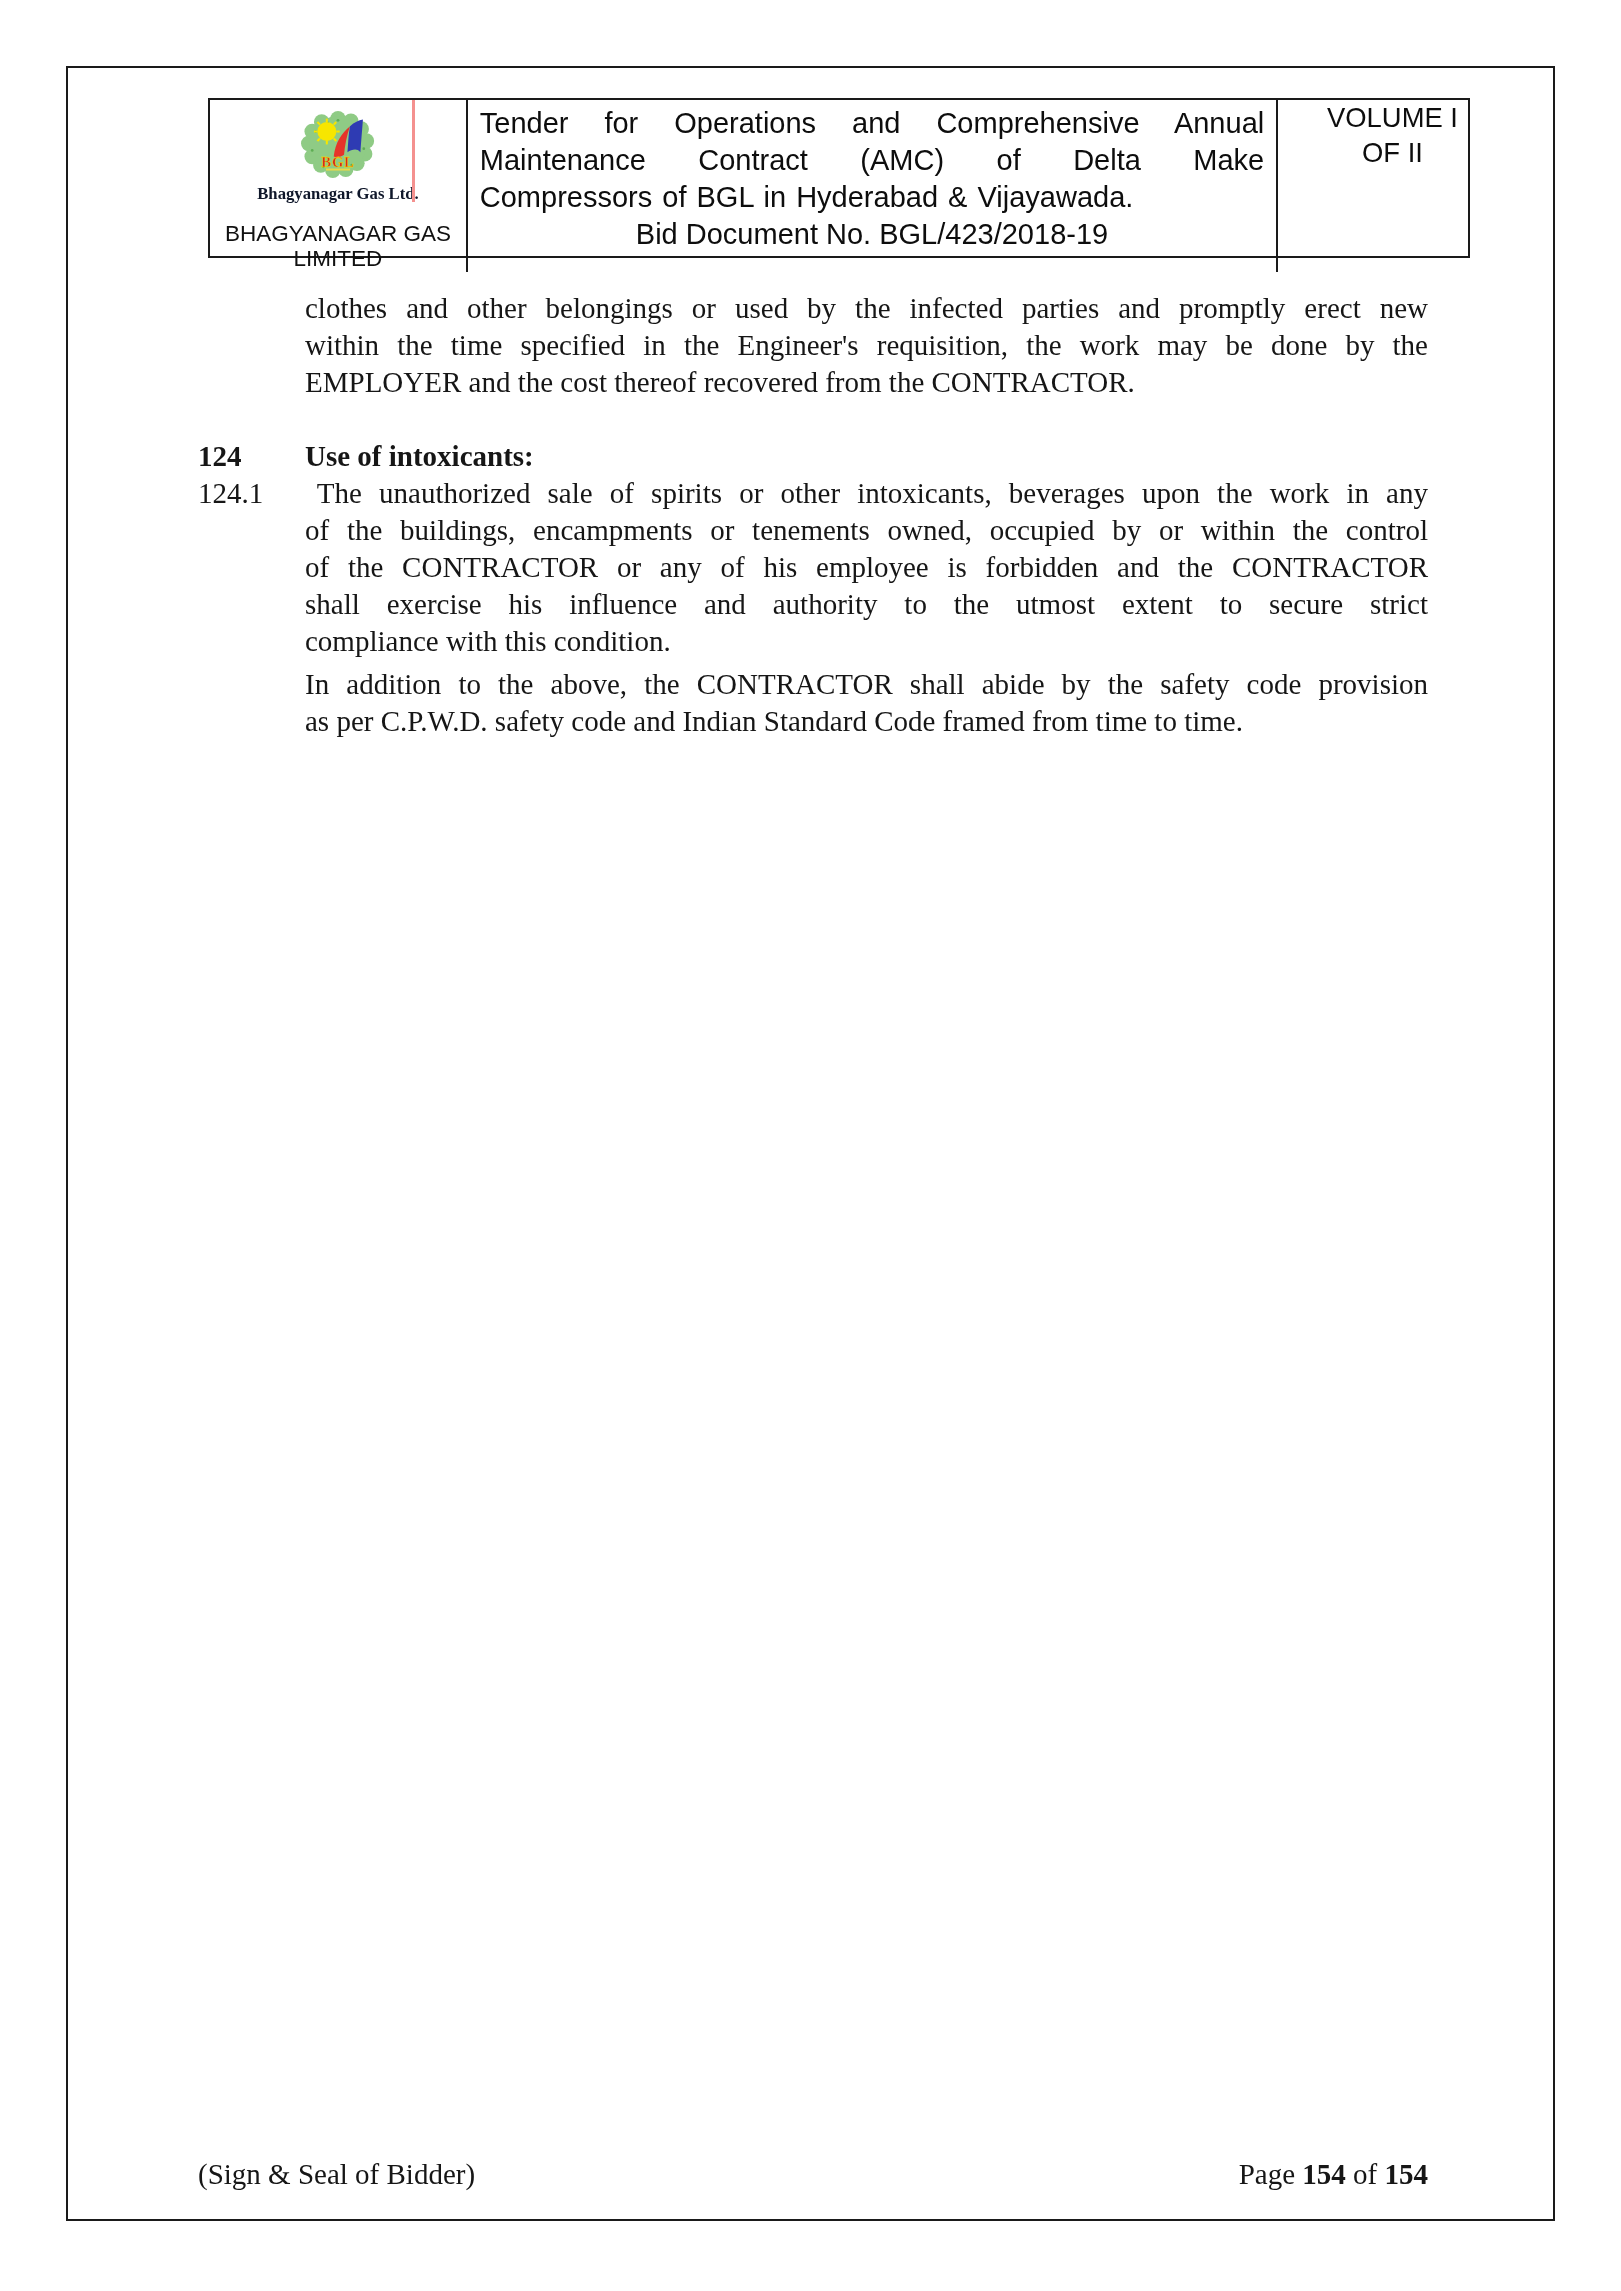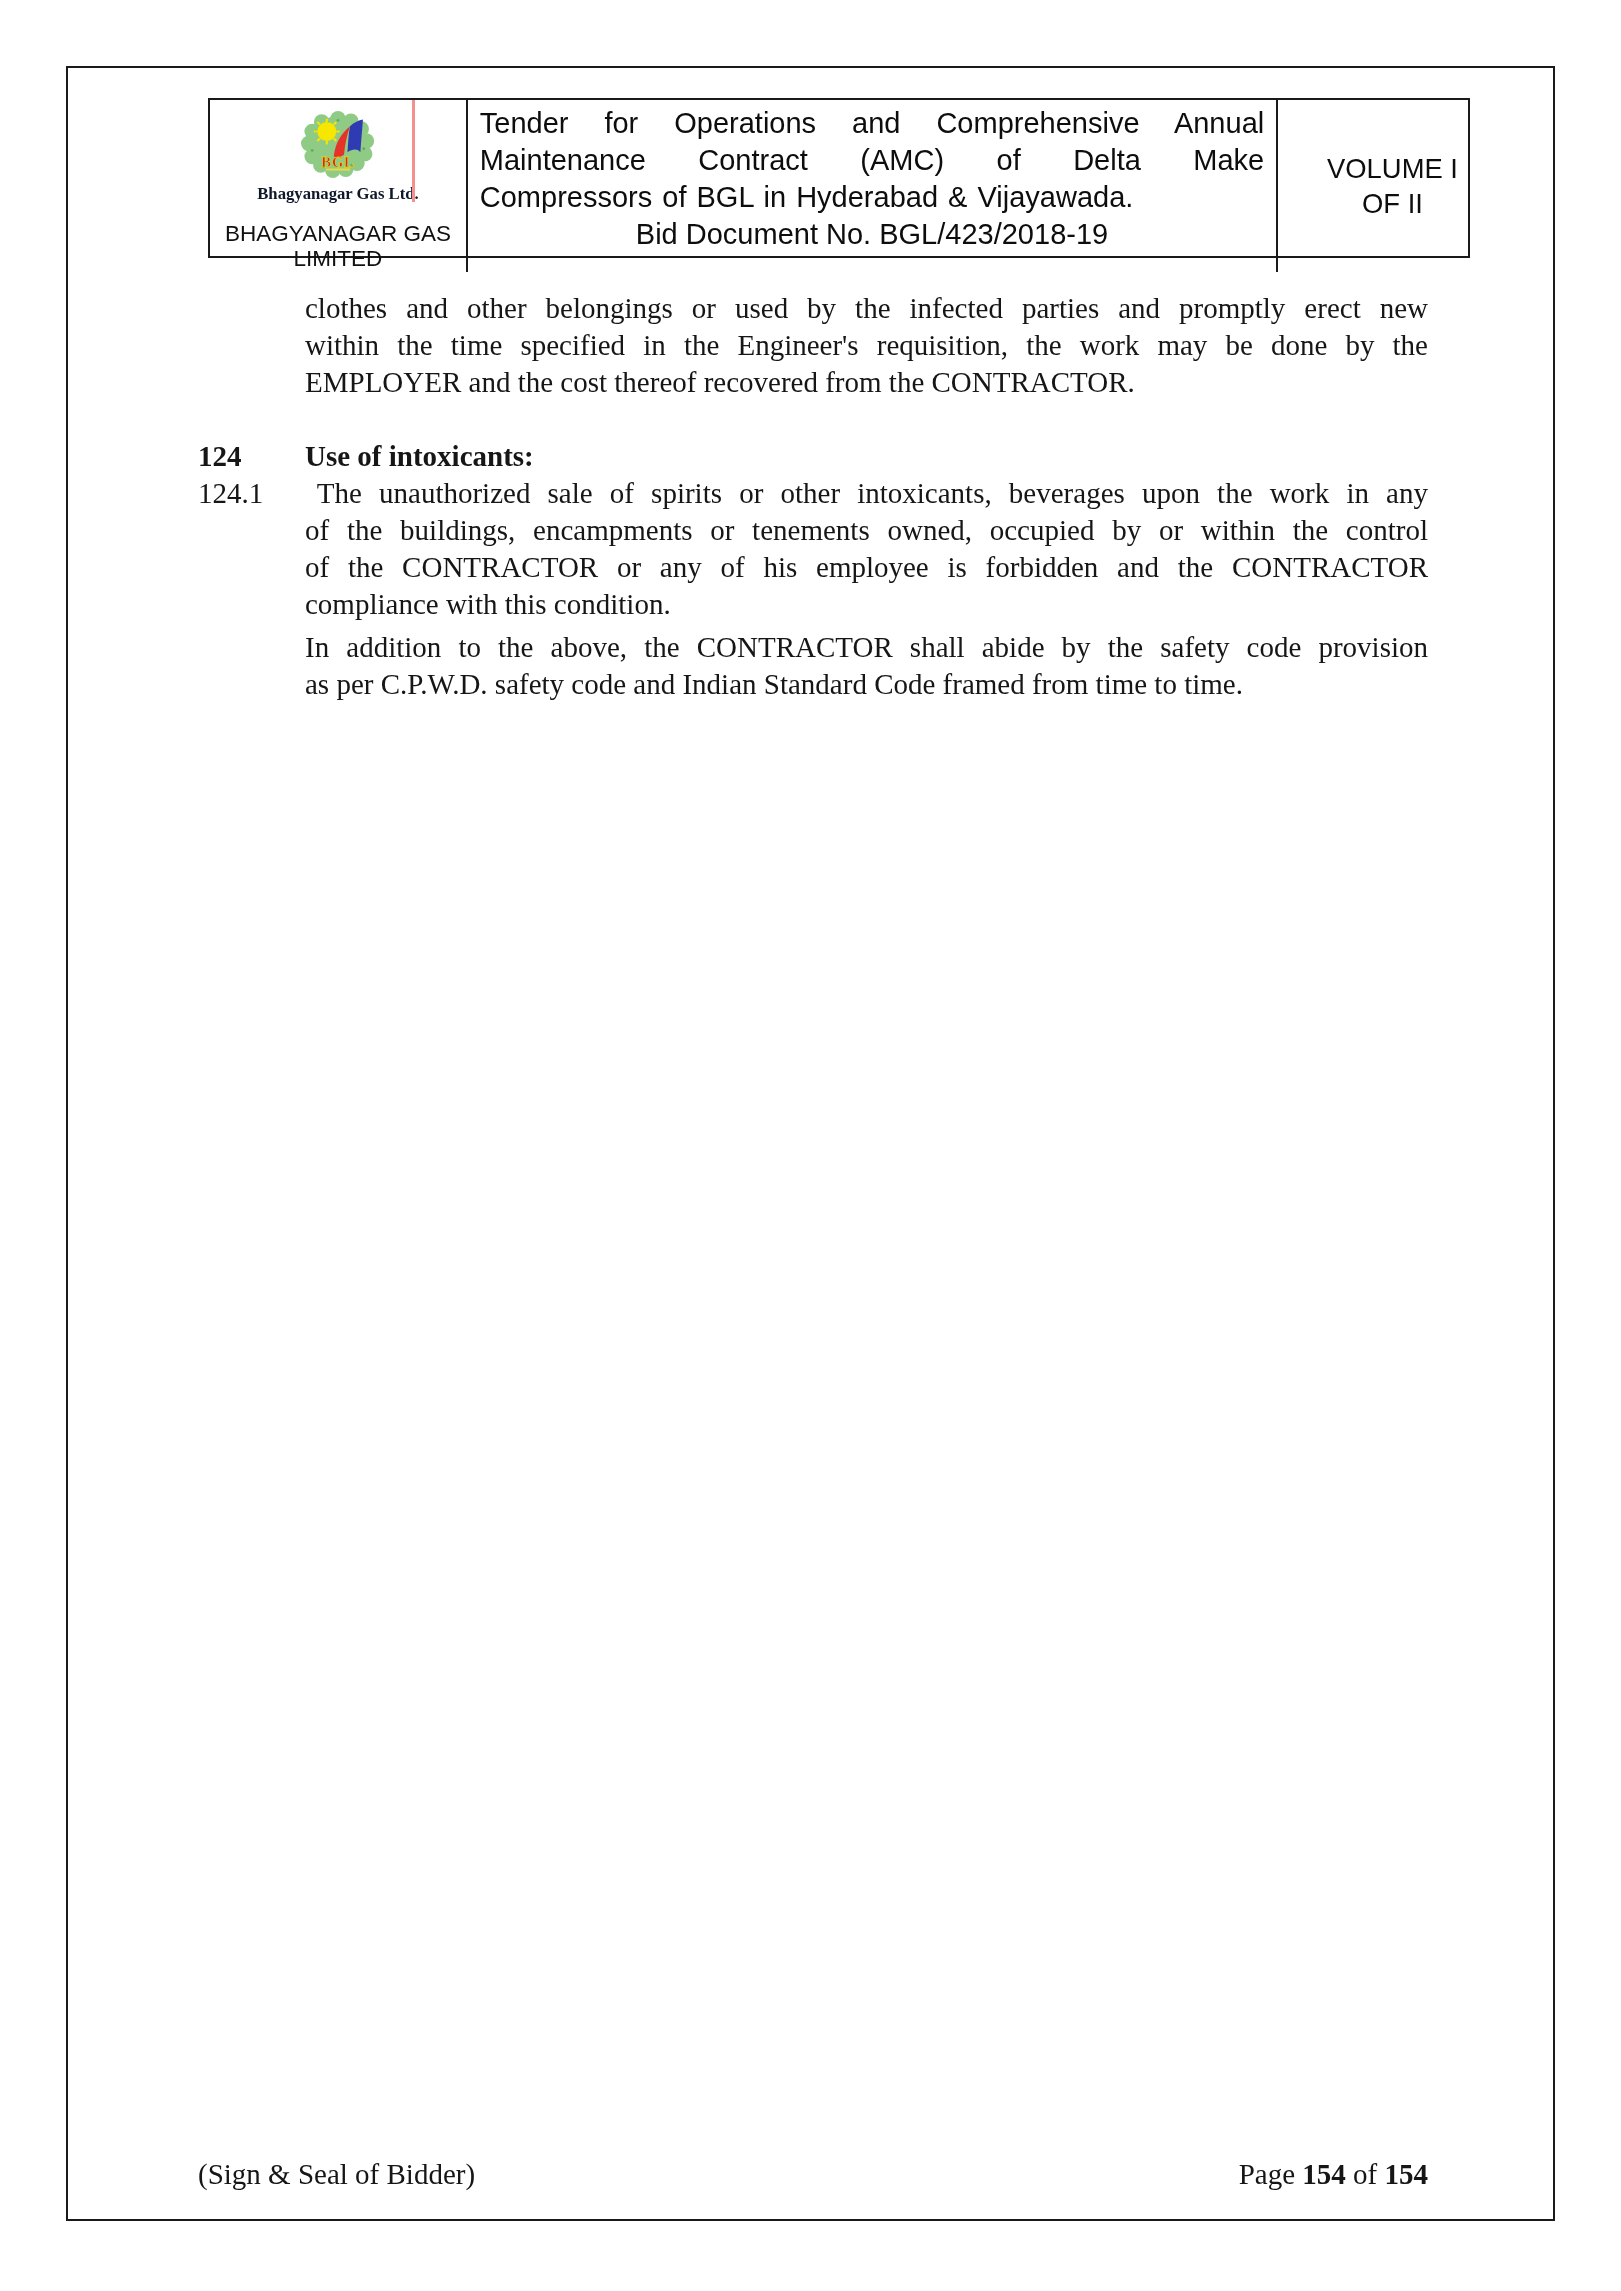--- a/index.html
+++ b/index.html
@@ -58,21 +58,21 @@
     padding: 4.9px 11.8px 0 11.8px;
     font-family: "Liberation Sans", sans-serif;
     font-size: 29px; line-height: 37px;
     color: #0d0d0d;
   }
   .title-cell .just { text-align: justify; text-align-last: justify; }
   .title-cell .t3 { text-align: left; word-spacing: 2px; }
   .title-cell .t4 { text-align: center; }
   .volume-cell {
     display: flex; flex-direction: column;
-    align-items: center; justify-content: center;
+    align-items: center; 
     font-family: "Liberation Sans", sans-serif;
     font-size: 27.4px; line-height: 35px;
     color: #0d0d0d;
     margin-left: 39px;
   }
   
   .content {
     position: absolute; left: 198px; top: 290px;
     width: 1230px;
     font-size: 29px; line-height: 37px;
@@ -186,20 +186,21 @@
     <div class="num bold">124</div>
     <div class="bold">Use of intoxicants:</div>
   </div>
 
   <div class="row">
     <div class="num">124.1</div>
     <div class="first-ind">
         <div class="bl just">The unauthorized sale of spirits or other intoxicants, beverages upon the work in any</div>
         <div class="bl just">of the buildings, encampments or tenements owned, occupied by or within the control</div>
         <div class="bl just">of the CONTRACTOR or any of his employee is forbidden and the CONTRACTOR</div>
+        <div class="bl just">shall exercise his influence and authority to the utmost extent to secure strict</div>
         <div class="bl last">compliance with this condition.</div>
       </div>
   </div>
 
   <div class="row addendum">
     <div class="num"></div>
     <div>
         <div class="bl just">In addition to the above, the CONTRACTOR shall abide by the safety code provision</div>
         <div class="bl last">as per C.P.W.D. safety code and Indian Standard Code framed from time to time.</div>
       </div>

